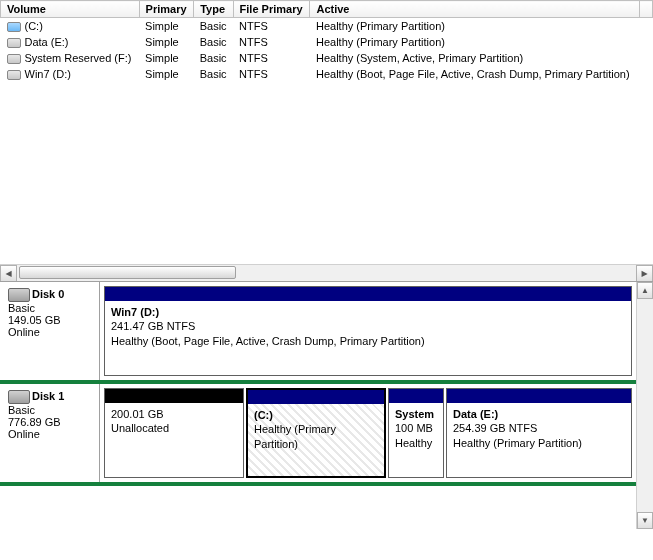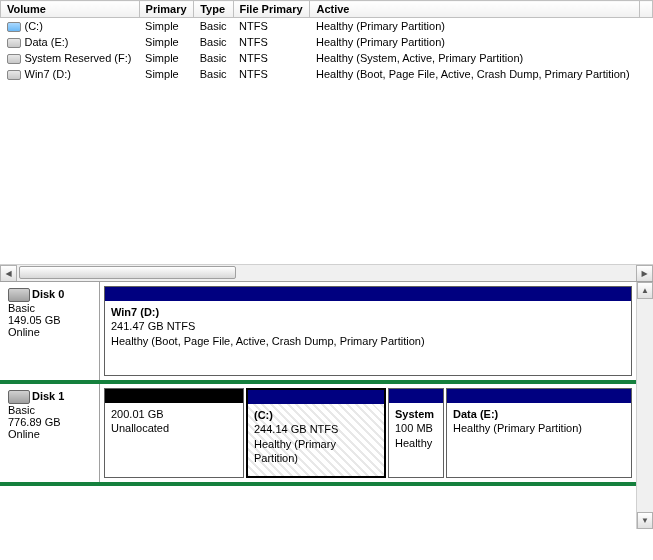--- a/index.html
+++ b/index.html
@@ -134,36 +134,36 @@
         <div class="body">
           <div class="pname"></div>
           <div>200.01 GB</div>
           <div>Unallocated</div>
         </div>
       </div>
       <div class="partition selected" style="flex:0 0 140px">
         <div class="stripe"></div>
         <div class="body">
           <div class="pname">(C:)</div>
-          <div>244.14 GB NTFS</div>
           <div>Healthy (Primary Partition)</div>
         </div>
       </div>
       <div class="partition" style="flex:0 0 56px">
         <div class="stripe"></div>
         <div class="body">
           <div class="pname">System</div>
           <div>100 MB</div>
           <div>Healthy</div>
         </div>
       </div>
       <div class="partition" style="flex:1">
         <div class="stripe"></div>
         <div class="body">
           <div class="pname">Data  (E:)</div>
+          <div>254.39 GB NTFS</div>
           <div>Healthy (Primary Partition)</div>
         </div>
       </div>
     </div>
   </div>
 
   <div class="disk-row d2">
     <div class="part-area"></div>
   </div>
 </div>

